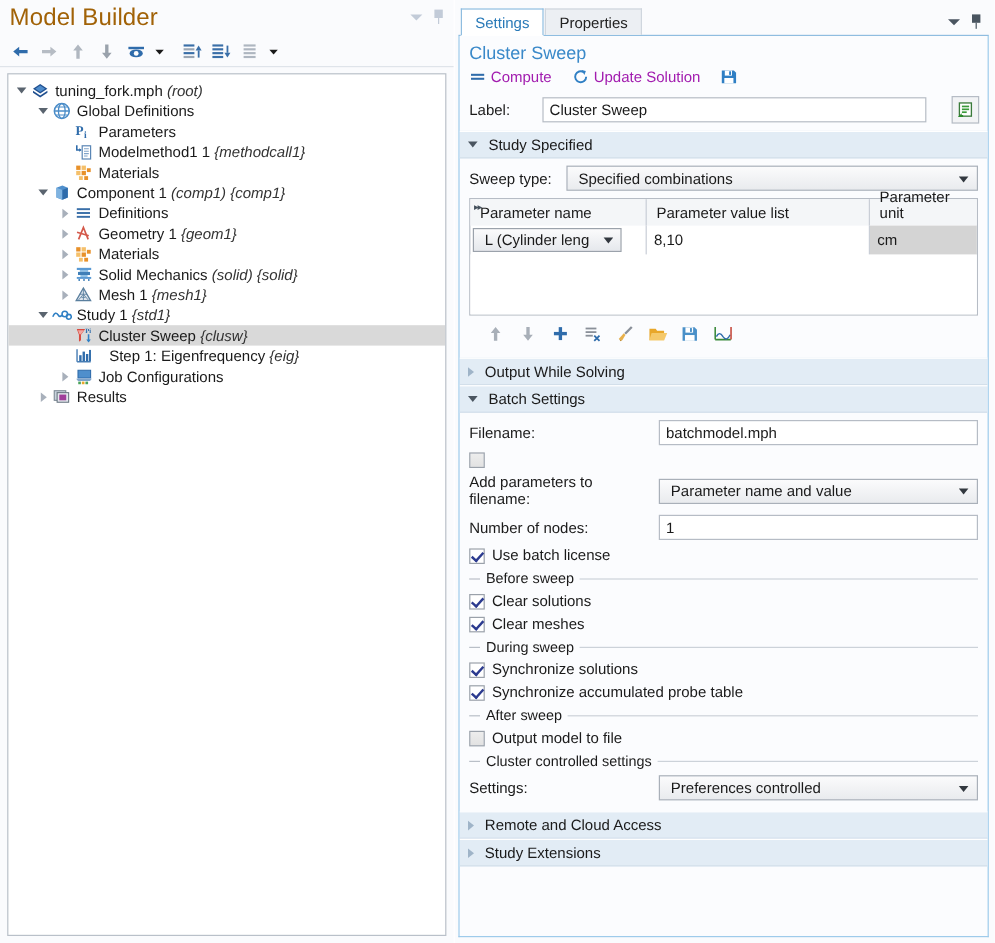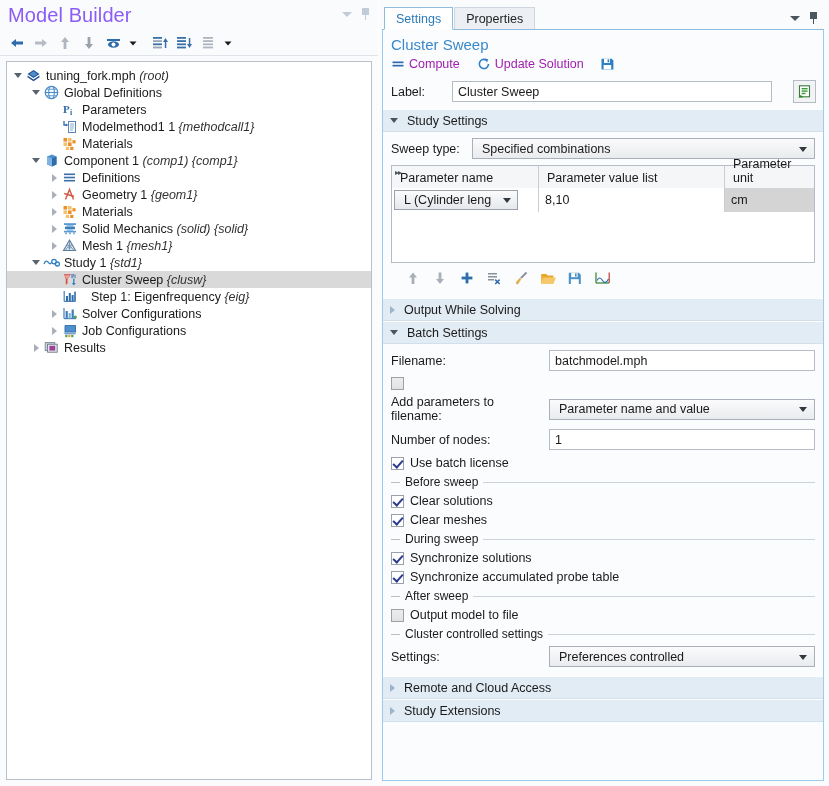--- a/index.html
+++ b/index.html
@@ -19,21 +19,21 @@
     width: 379px; height: 786px;
     background: #fafbfd;
     display: flex; flex-direction: column;
     border-right: 1px solid #ffffff;
   }
   .mb-header {
     height: 30px; display: flex; align-items: center;
     padding: 0 6px 0 8px; position: relative;
   }
   .mb-title {
-    font-size: 20px; color: #8b5cf6; font-weight: 400;
+    font-size: 20px; color: #a16207; font-weight: 400;
     letter-spacing: 0.1px; line-height: 1;
   }
   .mb-header-ctl {
     position: absolute; right: 8px; top: 8px;
     display: flex; align-items: center; gap: 9px;
   }
   .ico-caret-down-lt {
     width: 0; height: 0; border-left: 5px solid transparent;
     border-right: 5px solid transparent; border-top: 5px solid #c2cbd8;
   }
@@ -543,36 +543,20 @@
               <line x1="2.2" y1="12.4" x2="13.6" y2="12.4" stroke="#4a7fb5" stroke-width="1.2"></line>
               <rect x="4" y="7" width="2" height="5" fill="#2f6cab"></rect>
               <rect x="6.8" y="4" width="2" height="8" fill="#2f6cab"></rect>
               <rect x="9.6" y="6" width="2" height="6" fill="#2f6cab"></rect>
               <rect x="12.2" y="2.6" width="1.6" height="9.4" fill="#2f6cab"></rect>
             </svg>
           </span>
           <span class="tlabel" style="padding-left:9px"><span>Step 1: Eigenfrequency</span> <em>{eig}</em></span>
         </div>
 
-        <div class="tnode ind3">
-          <span class="tw">
-              <span class="tri-closed"></span>
-            </span>
-          <span class="ticon">
-            <svg width="16" height="15" viewBox="0 0 16 15">
-              <line x1="2" y1="2" x2="2" y2="12.6" stroke="#4a7fb5" stroke-width="1.2"></line>
-              <line x1="2" y1="12.6" x2="14" y2="12.6" stroke="#4a7fb5" stroke-width="1.2"></line>
-              <rect x="3.6" y="5" width="2.2" height="7.4" fill="#3f7fb8"></rect>
-              <rect x="6.6" y="7" width="2.2" height="5.4" fill="#7fb3e0"></rect>
-              <rect x="9.6" y="3.5" width="2.2" height="8.9" fill="#3f7fb8"></rect>
-              <circle cx="13.3" cy="11" r="1.6" fill="#4aa35a"></circle>
-            </svg>
-          </span>
-          <span class="tlabel"><span>Solver Configurations</span></span>
-        </div>
 
         <div class="tnode ind3">
           <span class="tw">
               <span class="tri-closed"></span>
             </span>
           <span class="ticon">
             <svg width="16" height="15" viewBox="0 0 16 15">
               <path d="M3 2.5 L13.5 2.5 L13.5 9 L3 9 Z" fill="#4f8fcc" stroke="#2f6cab" stroke-width="0.9"></path>
               <path d="M1.5 9.6 L14.5 9.6 L13 11.4 L3 11.4 Z" fill="#7fa3c9"></path>
               <rect x="3.2" y="12" width="2.2" height="2.2" fill="#4aa35a"></rect>
@@ -652,21 +636,21 @@
             <rect x="4.6" y="4" width="6" height="1.4" fill="#3a9a3a"></rect>
             <rect x="4.6" y="6.4" width="6" height="1.4" fill="#3a9a3a"></rect>
             <rect x="4.6" y="8.8" width="4" height="1.4" fill="#3a9a3a"></rect>
             <path d="M1.2 13.6 L4.4 10.4 L4.4 11.9 L5.6 11.9 L5.6 13.6 Z" fill="#2a8a2a"></path>
           </svg>
         </span>
       </div>
 
       <div class="sec-head">
         <span class="tri-open"></span>
-        <span>Study Settings</span>
+        <span>Study Specified</span>
       </div>
       <div class="sec-content">
         <div class="frow">
           <span class="fl" style="width:75px">Sweep type:</span>
           <span class="selectbox" style="flex:1">
             <span>Specified combinations</span>
             <span class="arrow"></span>
           </span>
         </div>
 

